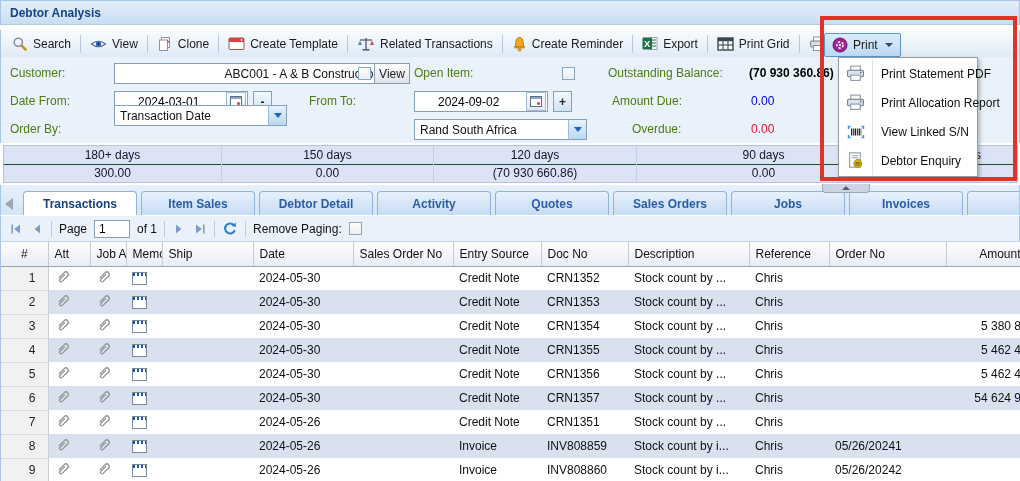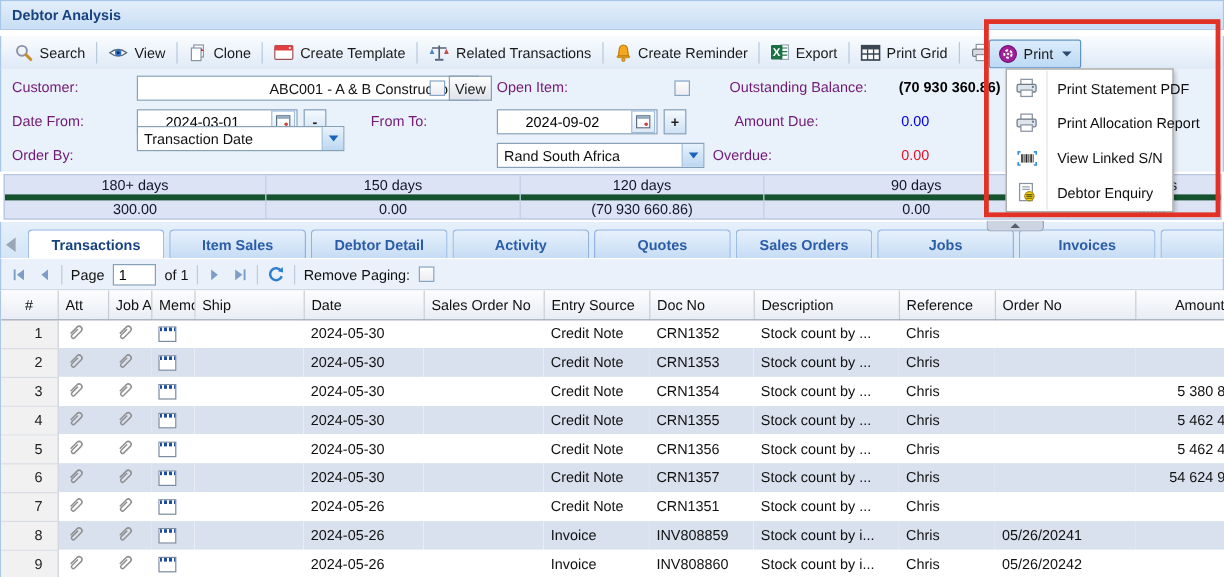--- a/index.html
+++ b/index.html
@@ -26,21 +26,21 @@
   .tb-icon svg{display:block;}
 
   #print-button{left:824px;top:33px;height:22px;display:flex;align-items:center;gap:5px;
                 padding:0 7px;background:linear-gradient(#dcecfc,#bcd9f4);border:1px solid #5e93c8;border-radius:2px;}
   #print-caret{width:0;height:0;border-left:4px solid transparent;border-right:4px solid transparent;
                border-top:4px solid #2a4a6e;margin-left:2px;}
 
   
   #filters{left:0;right:0;top:57px;height:86px;background:#e9f1fb;
            border-left:1px solid #a7c6e8;border-right:1px solid #a7c6e8;}
-  .flabel{position:absolute;line-height:21px;color:#701a75;}
+  .flabel{position:absolute;line-height:21px;color:#4d7c0f;}
   .fval-bold{position:absolute;line-height:21px;font-weight:bold;color:#000;white-space:nowrap;}
   .fval-blue{position:absolute;line-height:21px;color:#0000ee;}
   .fval-red{position:absolute;line-height:21px;color:#e8112d;}
   .combo,.txtin{position:absolute;height:21px;background:#fff;border:1px solid #86a0b8;box-sizing:border-box;
         display:flex;align-items:center;}
   .combo-text{flex:1;padding-left:5px;white-space:nowrap;overflow:hidden;}
   .combo-btn{width:17px;height:100%;background:linear-gradient(#e8f2fc,#bcd7f1);border-left:1px solid #9dbcdc;
              display:flex;align-items:center;justify-content:center;}
   .chev{width:0;height:0;border-left:4px solid transparent;border-right:4px solid transparent;border-top:5px solid #1c62b8;}
   .txtin input{flex:1;border:none;outline:none;padding-left:23px;font:12px "Liberation Sans",sans-serif;background:transparent;min-width:0;}
@@ -52,21 +52,21 @@
   .sqbtn{position:absolute;width:19px;height:21px;background:linear-gradient(#f4f9fe,#cfe2f5);border:1px solid #86a0b8;
          box-sizing:border-box;display:flex;align-items:center;justify-content:center;font-weight:bold;color:#222;}
   .checkbox{position:absolute;width:13px;height:13px;background:linear-gradient(#fdfdfd,#ededf2);border:1px solid #86a6c6;box-sizing:border-box;}
   #view-button{position:absolute;width:36px;height:21px;background:linear-gradient(#fdfdfd,#dfe3ea);border:1px solid #8a9cb2;
                box-sizing:border-box;display:flex;align-items:center;justify-content:center;color:#222;}
 
   
   #aging{left:3px;right:2px;top:145px;height:38px;background:#dbe3f5;border:1px solid #b4c3de;box-sizing:border-box;display:flex;overflow:hidden;}
   .bucket{height:100%;border-right:1px solid #c3cfe6;box-sizing:border-box;display:flex;flex-direction:column;}
   .bucket-label,.bucket-value{flex:1;display:flex;align-items:center;justify-content:center;color:#15152a;}
-  .bucket-label{border-bottom:5px solid #14532d;}
+  .bucket-label{border-bottom:1px solid #14532d;}
 
   
   #tabstrip{left:0;right:0;top:185px;height:30px;background:linear-gradient(#e6f0fb,#d4e5f7);
             border-left:1px solid #a7c6e8;border-right:1px solid #a7c6e8;}
   #tabs{position:absolute;left:22px;right:0;bottom:0;display:flex;gap:4px;overflow:hidden;}
   .tab{height:24px;box-sizing:border-box;border:1px solid #8fb2e0;border-bottom:none;border-radius:4px 4px 0 0;
        background:linear-gradient(#e7f1fc,#c6dcf4);color:#2b5ca8;font-weight:bold;
        display:flex;align-items:center;justify-content:center;width:114px;flex:none;}
   .tab.active{background:#fff;color:#17427e;}
   #tab-scroll-left{position:absolute;left:4px;bottom:5px;width:0;height:0;
@@ -291,21 +291,21 @@
           <span class="chev"></span>
         </span>
     </div>
     <span class="flabel" style="left:413px;top:62px;">Currency:</span>
     <div class="combo" style="left:413px;top:62px;width:173px;left:413px;" id="currency-combo">
       <span class="combo-text">Rand South Africa</span>
       <span class="combo-btn">
           <span class="chev"></span>
         </span>
     </div>
-    <span class="flabel" style="left:593px;top:62px;">Overdue:</span>
+    <span class="flabel" style="left:631px;top:62px;">Overdue:</span>
     <span class="fval-red" style="left:750px;top:62px;">0.00</span>
   </div>
 
   <div class="abs" id="aging">
       <div class="bucket" style="width: 218px; flex: 0 0 auto;">
         <div class="bucket-label">180+ days</div>
         <div class="bucket-value">300.00</div>
       </div>
       <div class="bucket" style="width: 212px; flex: 0 0 auto;">
         <div class="bucket-label">150 days</div>

